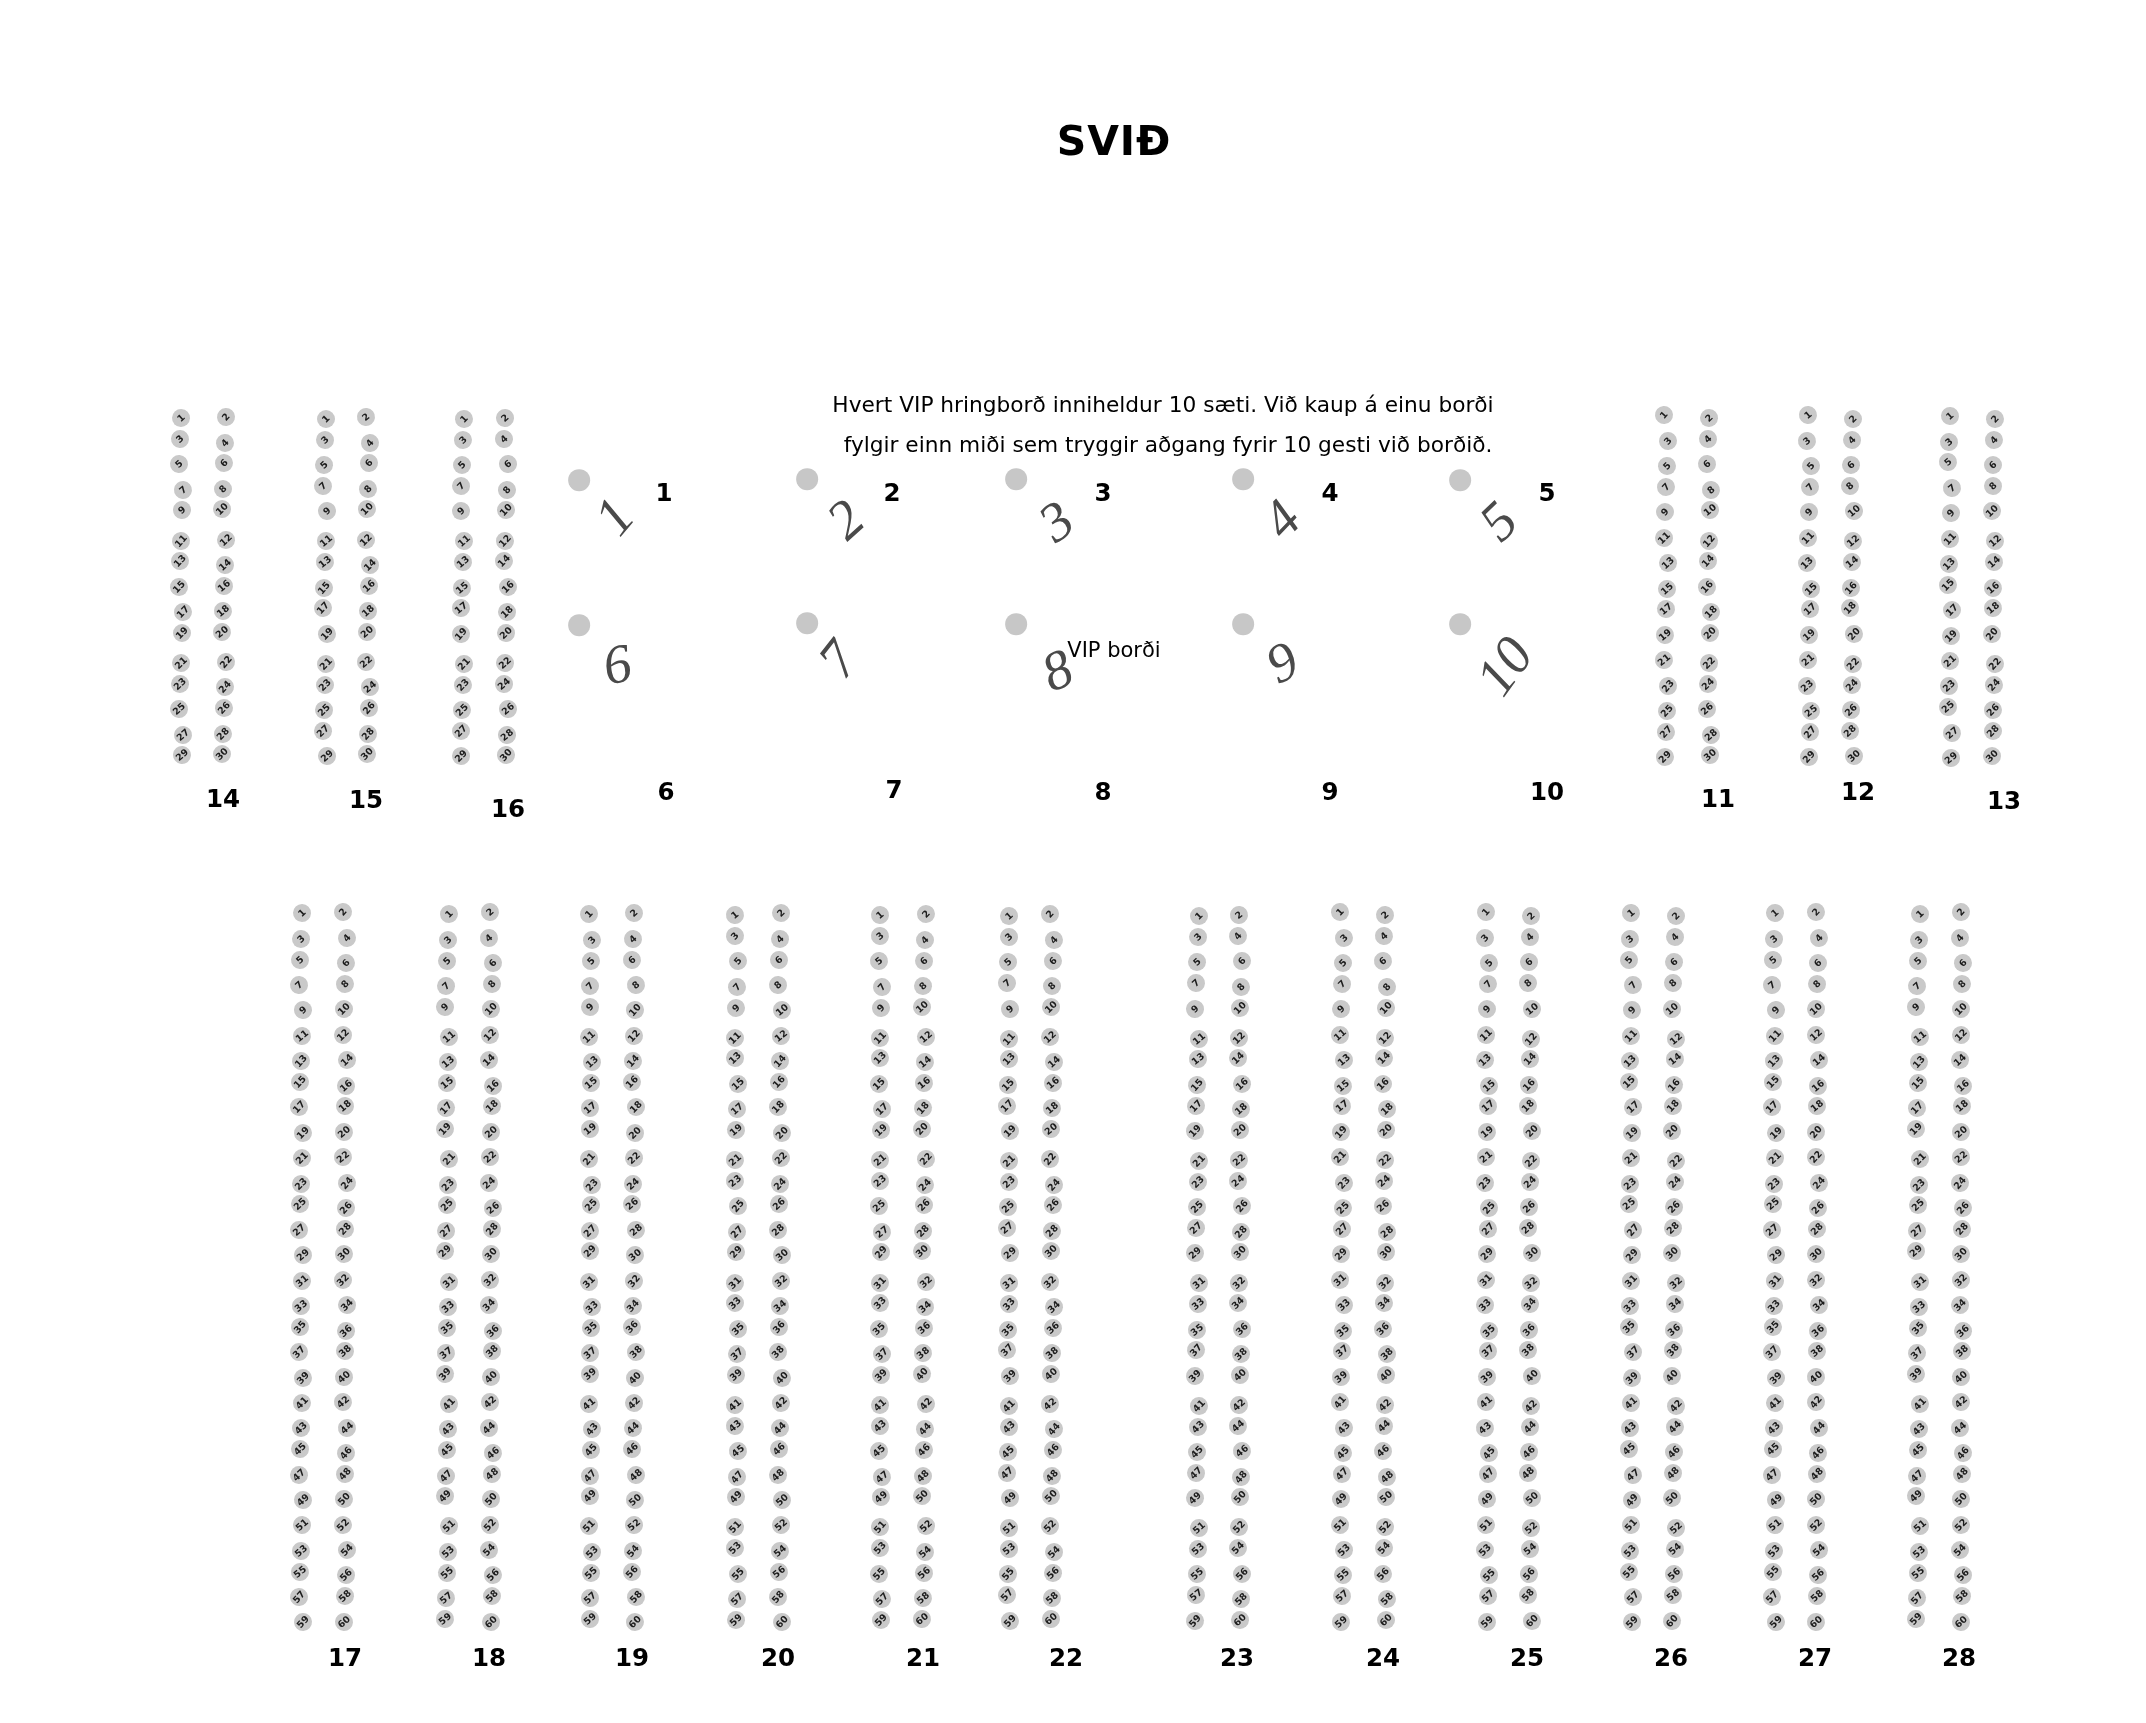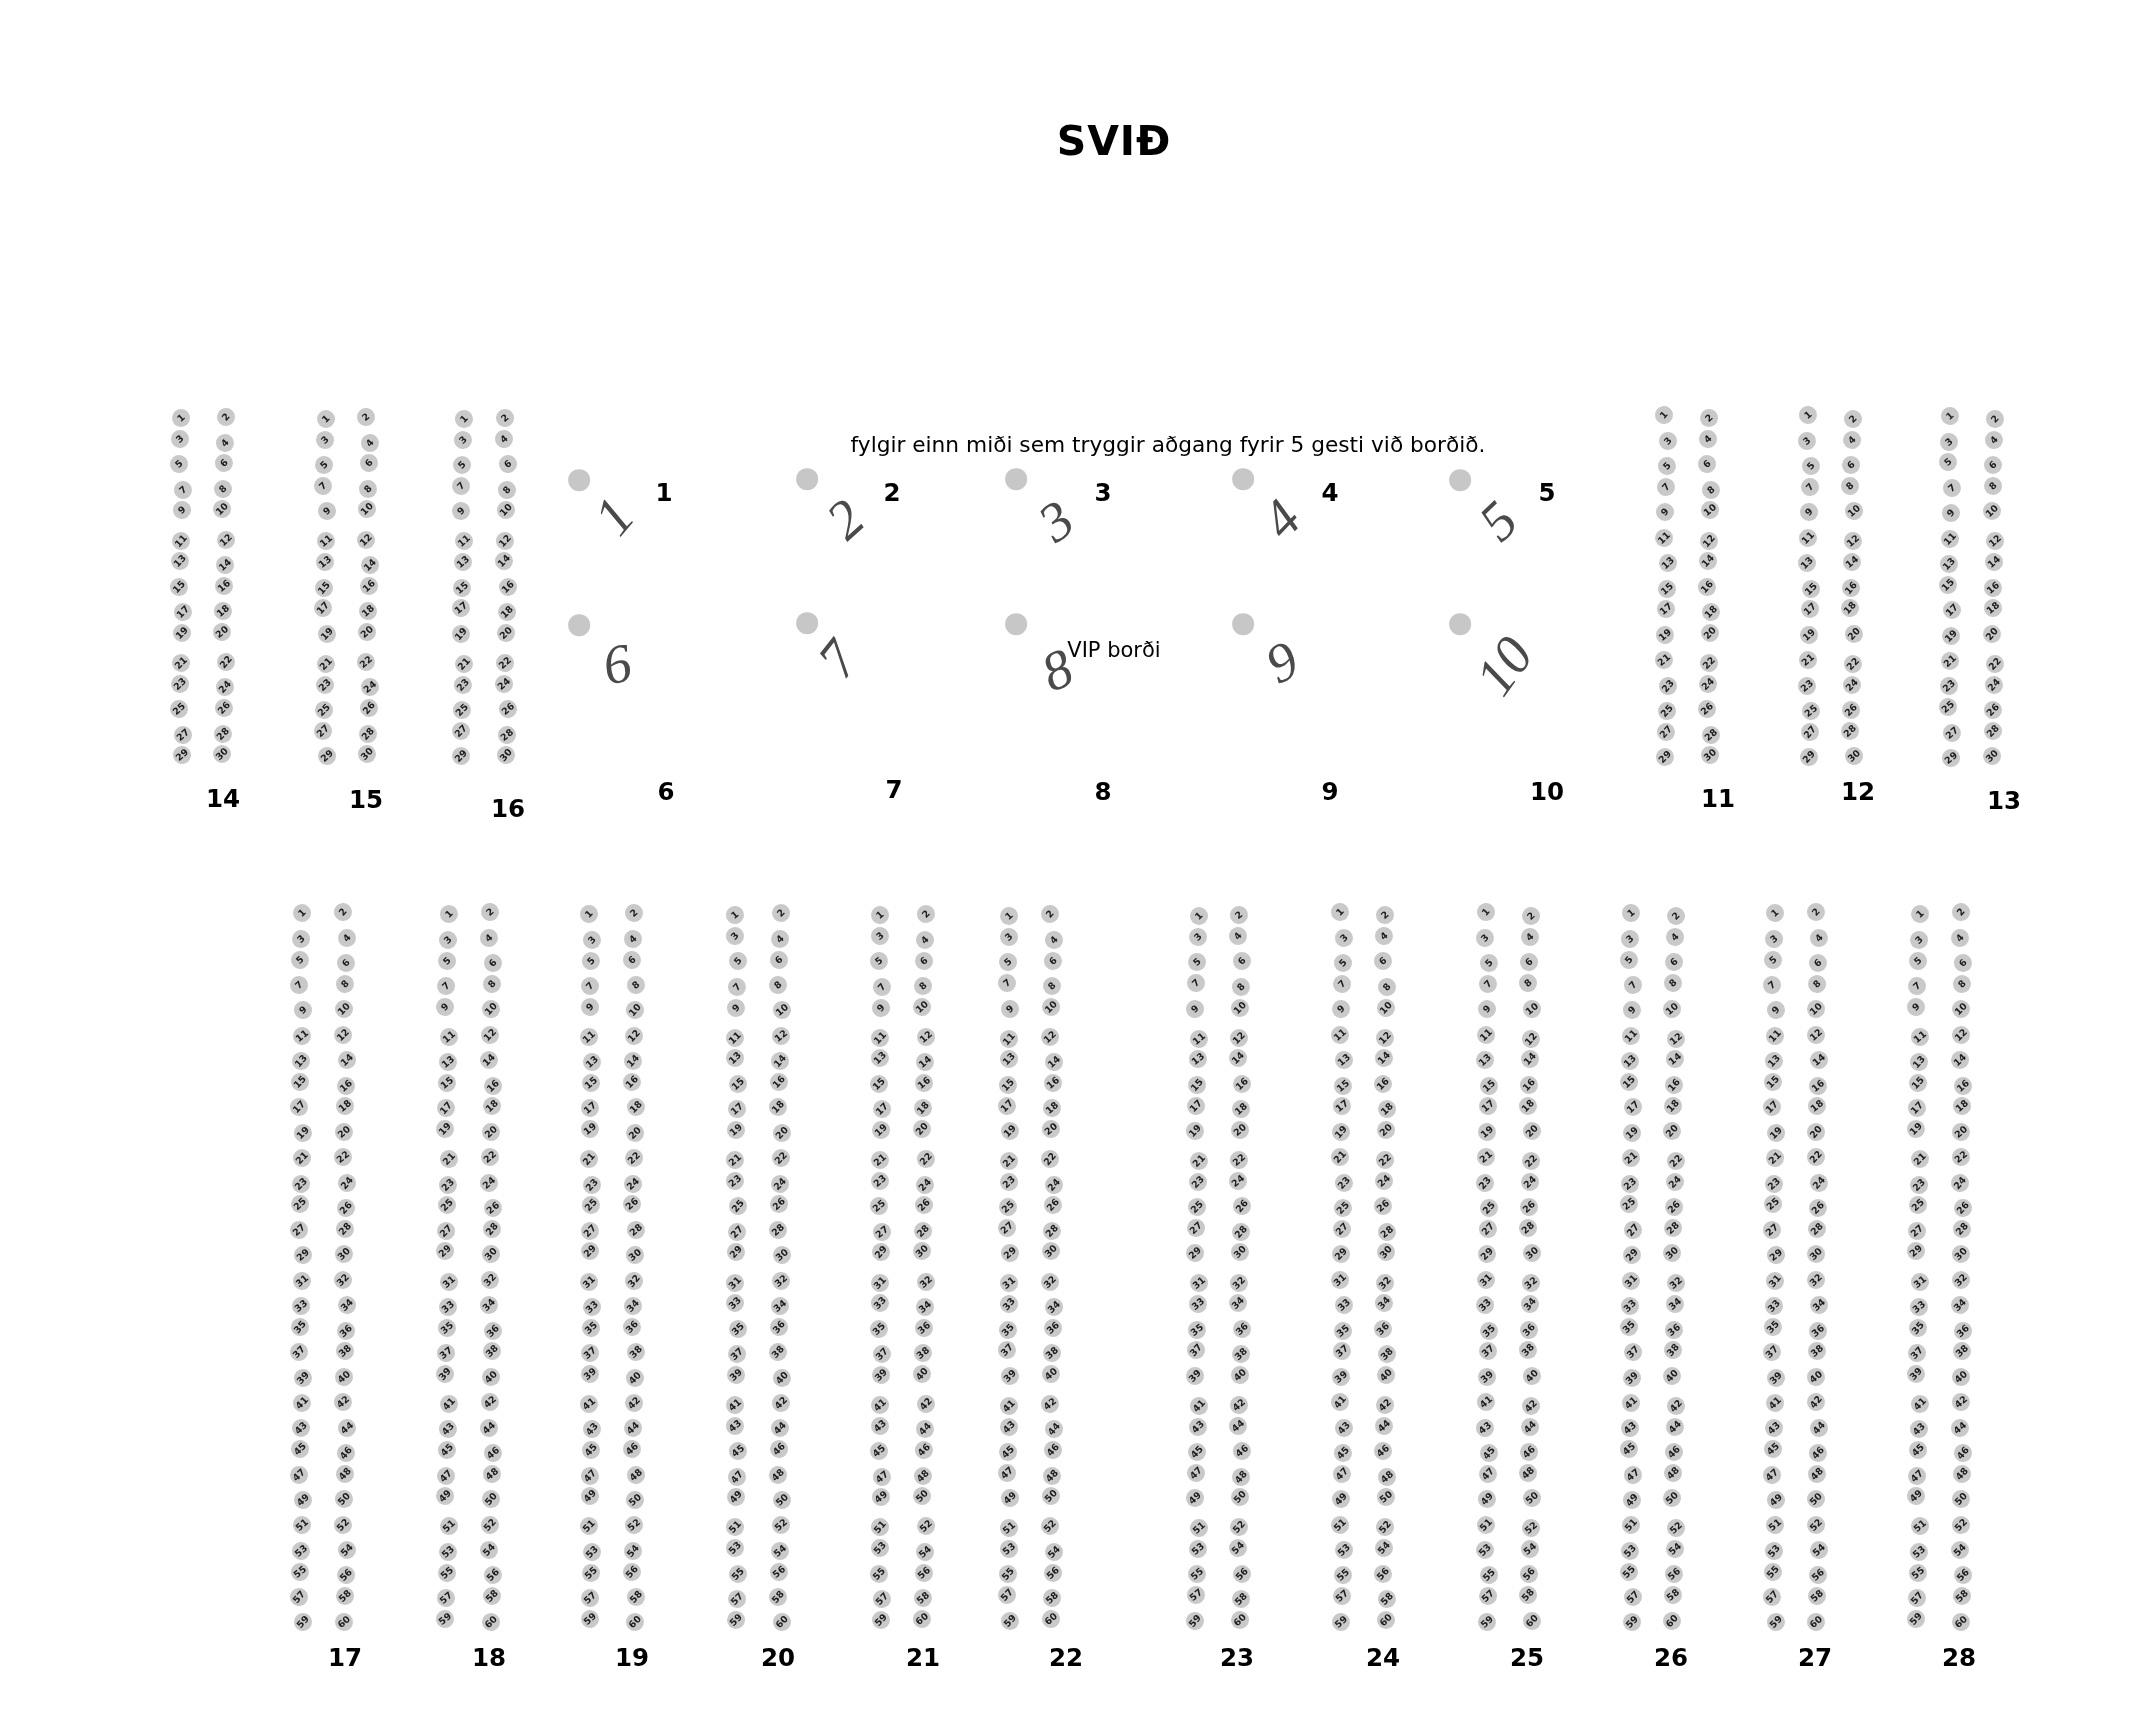--- a/index.html
+++ b/index.html
@@ -77,22 +77,23 @@
   }
 </style>
 </head>
 <body>
 
 <div id="canvas">
 
   <div class="abs-center stage-title" style="left:1114px; top:141px;">SVIÐ</div>
 
 
+  <div class="abs-center vip-line" style="left:1163px; top:404px;">Hvert VIP hringborð inniheldur 10 sæti. Við kaup á einu borði</div>
 
-  <div class="abs-center vip-line" style="left:1168px; top:444px;">fylgir einn miði sem tryggir aðgang fyrir 5 gesti við borðið.</div>
+  <div class="abs-center vip-line" style="left:1168px; top:444px;">fylgir einn miði sem tryggir aðgang fyrir 10 gesti við borðið.</div>
 
   <div class="abs-center vip-note" style="left:1114px; top:650px;">VIP borði</div>
 
   <div id="sections-layer">
       <div>
         <div class="seat" style="left: 172px; top: 409px; background: rgb(201, 201, 201); color: rgb(28, 28, 28); transform: rotate(-43deg);">1</div>
         <div class="seat" style="left: 217px; top: 408px; background: rgb(201, 201, 201); color: rgb(28, 28, 28); transform: rotate(-48deg);">2</div>
         <div class="seat" style="left: 171px; top: 430px; background: rgb(201, 201, 201); color: rgb(28, 28, 28); transform: rotate(-42deg);">3</div>
         <div class="seat" style="left: 216px; top: 434px; background: rgb(201, 201, 201); color: rgb(28, 28, 28); transform: rotate(-47deg);">4</div>
         <div class="seat" style="left: 170px; top: 455px; background: rgb(201, 201, 201); color: rgb(28, 28, 28); transform: rotate(-41deg);">5</div>

